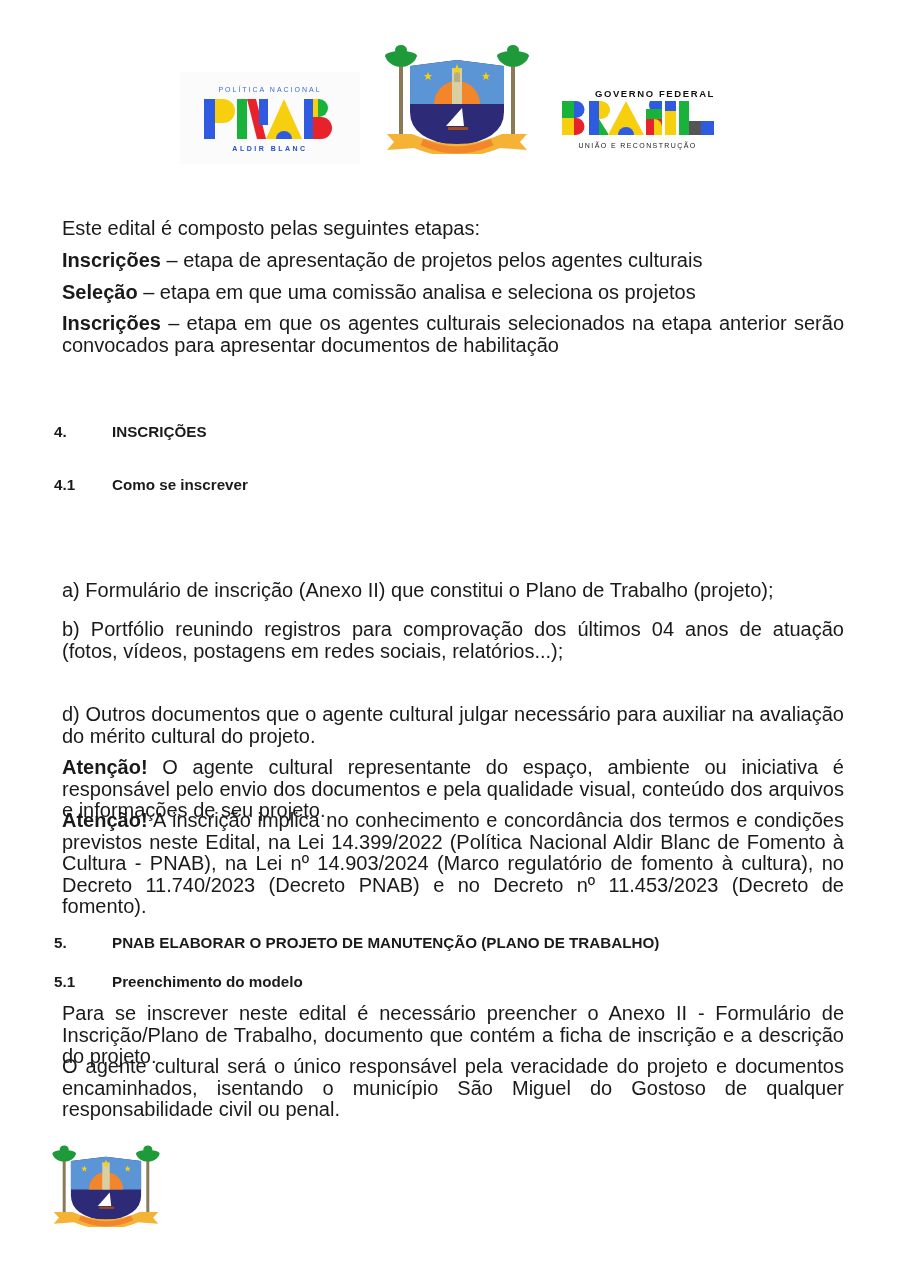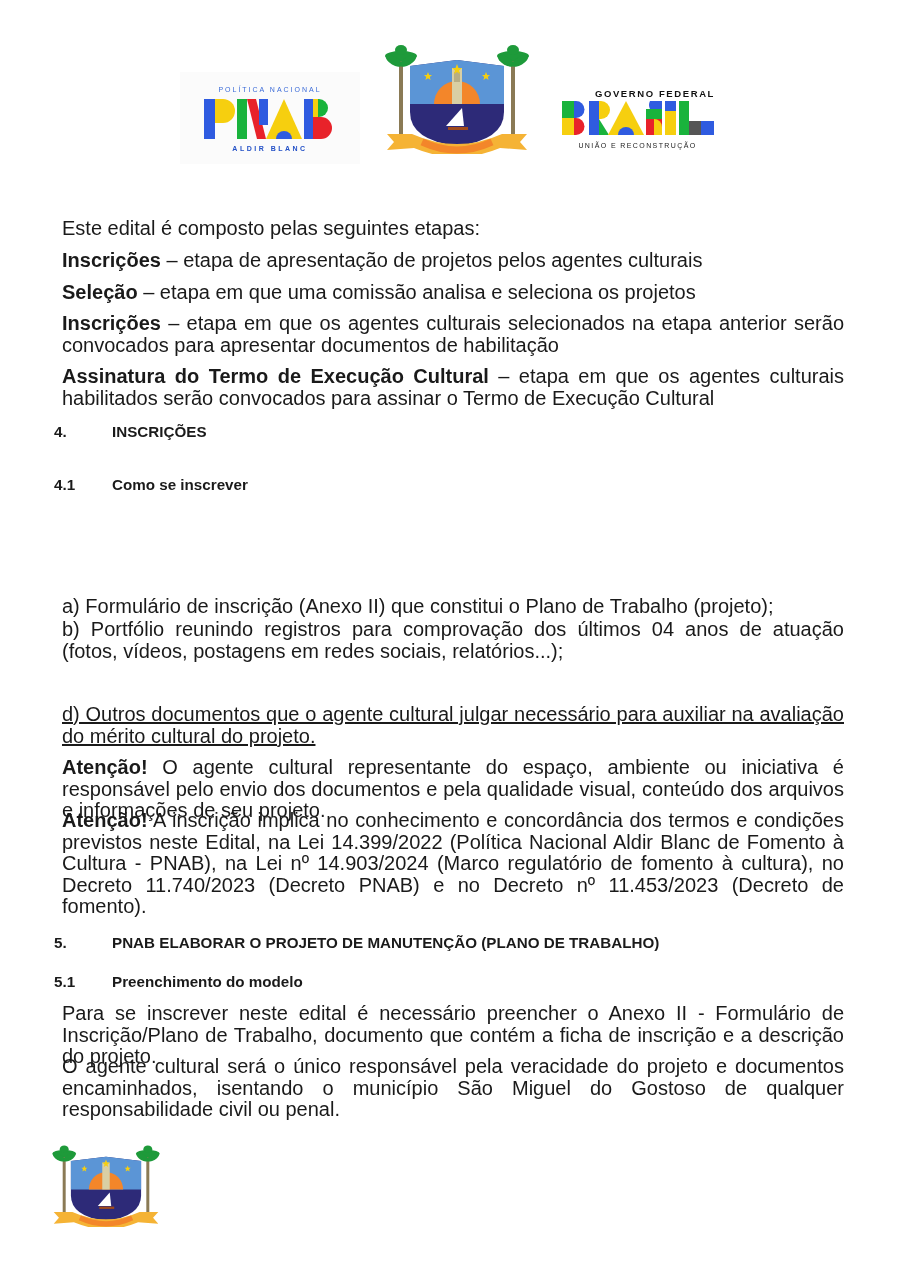--- a/index.html
+++ b/index.html
@@ -117,30 +117,29 @@
   </div>
 
   <p class="p" style="top:210px;">Este edital é composto pelas seguintes etapas:</p>
 
   <p class="p" style="top:242px;"><b>Inscrições</b><span> – etapa de apresentação de projetos pelos agentes culturais</span></p>
 
   <p class="p" style="top:274px;"><b>Seleção</b><span> – etapa em que uma comissão analisa e seleciona os projetos</span></p>
 
   <p class="p justify-last" style="top:305px;"><b>Inscrições</b><span> – etapa em que os agentes culturais selecionados na etapa anterior serão convocados para apresentar documentos de habilitação</span></p>
 
-  <p class="p justify-last" style="top:358px;"><b>Assinatura do Termo de Execução Cultural</b><span> – etapa em que os agentes culturais habilitados serão convocados para assinar o Termo de Execução Cultural</span></p>
 
   <div class="h" style="top:421px;"><span class="num">4.</span><span>INSCRIÇÕES</span></div>
 
   <div class="h" style="top:474px;"><span class="num">4.1</span><span>Como se inscrever</span></div>
 
 
-  <p class="p" style="top:588px;">a) Formulário de inscrição (Anexo II) que constitui o Plano de Trabalho (projeto);</p>
+  <p class="p" style="top:572px;">a) Formulário de inscrição (Anexo II) que constitui o Plano de Trabalho (projeto);</p>
   <p class="p justify-last" style="top:611px;">b) Portfólio reunindo registros para comprovação dos últimos 04 anos de atuação (fotos, vídeos, postagens em redes sociais, relatórios...);</p>
-  <p class="p justify-last" style="top:696px;text-decoration:underline;">d) Outros documentos que o agente cultural julgar necessário para auxiliar na avaliação do mérito cultural do projeto.</p>
+  <p class="p justify-last" style="top:696px;">d) Outros documentos que o agente cultural julgar necessário para auxiliar na avaliação do mérito cultural do projeto.</p>
 
   <p class="p justify-last" style="top:749px;"><b>Atenção!</b><span> O agente cultural representante do espaço, ambiente ou iniciativa é responsável pelo envio dos documentos e pela qualidade visual, conteúdo dos arquivos e informações de seu projeto.</span></p>
 
   <p class="p justify-last" style="top:802px;"><b>Atenção!</b><span> A inscrição implica no conhecimento e concordância dos termos e condições previstos neste Edital, na Lei 14.399/2022 (Política Nacional Aldir Blanc de Fomento à Cultura - PNAB), na Lei nº 14.903/2024 (Marco regulatório de fomento à cultura), no Decreto 11.740/2023 (Decreto PNAB) e no Decreto nº 11.453/2023 (Decreto de fomento).</span></p>
 
   <div class="h" style="top:932px;"><span class="num">5.</span><span>PNAB ELABORAR O PROJETO DE MANUTENÇÃO (PLANO DE TRABALHO)</span></div>
 
   <div class="h" style="top:963px;margin-top:8px;"><span class="num">5.1</span><span>Preenchimento do modelo</span></div>
 
   <p class="p justify-last" style="top:995px;">Para se inscrever neste edital é necessário preencher o Anexo II - Formulário de Inscrição/Plano de Trabalho, documento que contém a ficha de inscrição e a descrição do projeto.</p>

